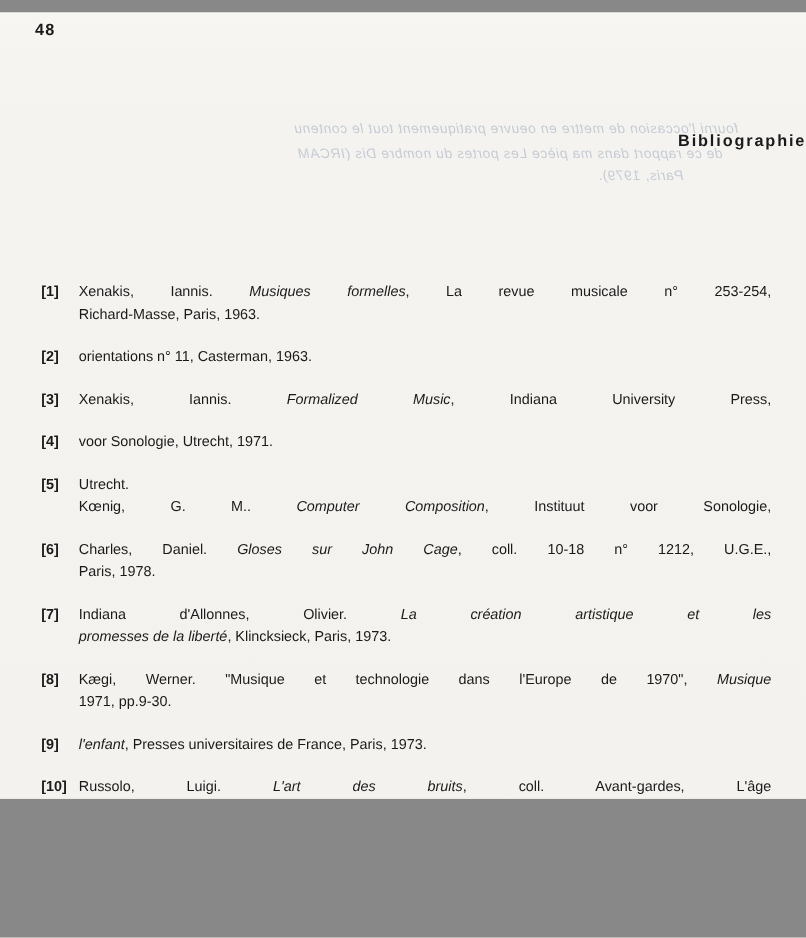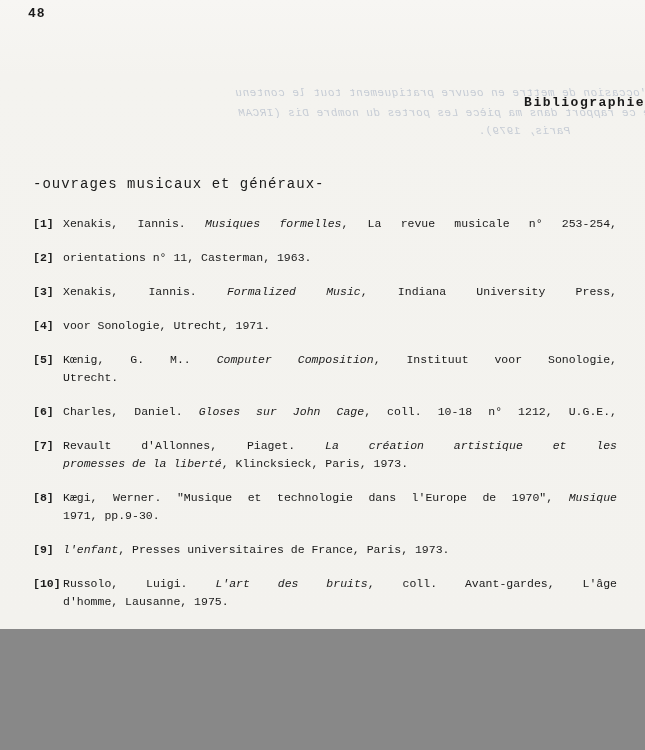--- a/index.html
+++ b/index.html
@@ -1,23 +1,23 @@
 <!DOCTYPE html>
 <html><head>
 <meta charset="utf-8">
 <style>
   html,body{margin:0;padding:0;background:#888;}
   .page{
     position:relative;
     width:645px;height:629px;
-    margin:0 auto;
+    margin:10px auto;
     background:#f4f3ef;
     background-image:linear-gradient(180deg,#f7f6f3 0%,#f4f3ef 12%,#f3f2ee 100%);
     overflow:hidden;
-    font-family:Liberation Mono, monospace;
+    font-family:Liberation Sans, sans-serif;
     color:#1a1a1a;
   }
   .page-number{
     position:absolute;left:28px;top:6px;
     font-size:13px;font-weight:bold;letter-spacing:1px;
   }
   .doc-title{
     position:absolute;left:0;right:0;top:95px;
     text-align:right;
     font-size:13px;font-weight:bold;letter-spacing:1.5px;
@@ -61,27 +61,27 @@
 <div class="page">
 
   <div class="page-number">48</div>
 
   <span class="ghost mirrored ghost-t1">fourni l'occasion de mettre en oeuvre pratiquement tout le contenu</span>
   <span class="ghost mirrored ghost-t2">de ce rapport dans ma pièce Les portes du nombre Dis (IRCAM</span>
   <span class="ghost mirrored ghost-t3">Paris, 1979).</span>
 
   <div class="doc-title">Bibliographie</div>
 
-  <div class="section-heading">-ouvrages musicaux et généraux-</div>
 
   <div class="bib-list" id="bib-list">
       <div class="entry">
         <div class="entry-num">[1]</div>
         <div class="entry-body">
           <div class="bib-line"><span>Xenakis, Iannis. </span><span class="it">Musiques formelles</span><span>, La revue musicale n° 253-254,</span></div>
+          <div class="bib-line last"><span>Richard-Masse, Paris, 1963.</span></div>
         </div>
       </div>
       <div class="entry">
         <div class="entry-num">[2]</div>
         <div class="entry-body">
           <div class="bib-line last"><span>orientations n° 11, Casterman, 1963.</span></div>
         </div>
       </div>
       <div class="entry">
         <div class="entry-num">[3]</div>
@@ -91,34 +91,35 @@
       </div>
       <div class="entry">
         <div class="entry-num">[4]</div>
         <div class="entry-body">
           <div class="bib-line last"><span>voor Sonologie, Utrecht, 1971.</span></div>
         </div>
       </div>
       <div class="entry">
         <div class="entry-num">[5]</div>
         <div class="entry-body">
+          <div class="bib-line last"><span>Utrecht.</span></div>
           <div class="bib-line"><span>Kœnig, G. M.. </span><span class="it">Computer Composition</span><span>, Instituut voor Sonologie,</span></div>
-          <div class="bib-line last"><span>Utrecht.</span></div>
         </div>
       </div>
       <div class="entry">
         <div class="entry-num">[6]</div>
         <div class="entry-body">
           <div class="bib-line"><span>Charles, Daniel. </span><span class="it">Gloses sur John Cage</span><span>, coll. 10-18 n° 1212, U.G.E.,</span></div>
+          <div class="bib-line last"><span>Paris, 1978.</span></div>
         </div>
       </div>
       <div class="entry">
         <div class="entry-num">[7]</div>
         <div class="entry-body">
-          <div class="bib-line"><span>Revault d'Allonnes, Piaget. </span><span class="it">La création artistique et les</span></div>
+          <div class="bib-line"><span>Indiana d'Allonnes, Olivier. </span><span class="it">La création artistique et les</span></div>
           <div class="bib-line last"><span class="it">promesses de la liberté</span><span>, Klincksieck, Paris, 1973.</span></div>
         </div>
       </div>
       <div class="entry">
         <div class="entry-num">[8]</div>
         <div class="entry-body">
           <div class="bib-line"><span>Kægi, Werner. "Musique et technologie dans l'Europe de 1970", </span><span class="it">Musique</span></div>
           <div class="bib-line last"><span>1971, pp.9-30.</span></div>
         </div>
       </div>

